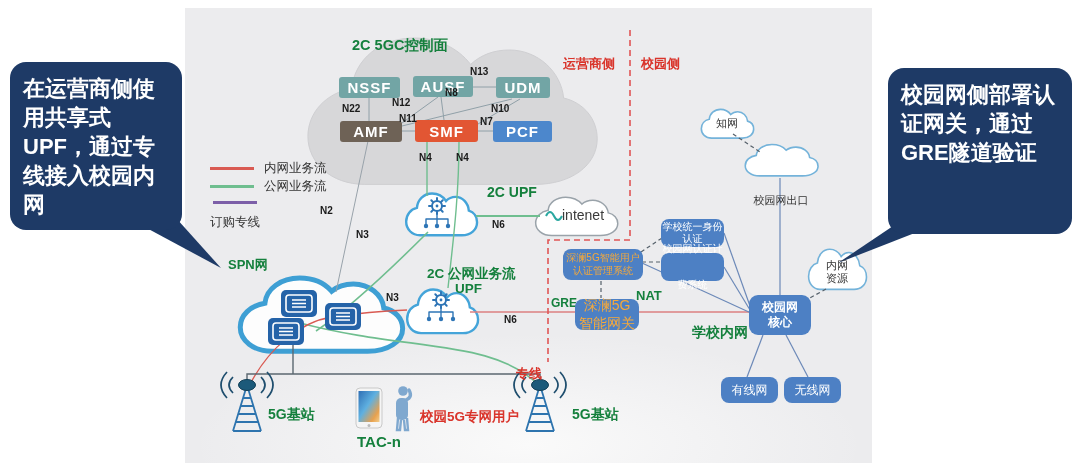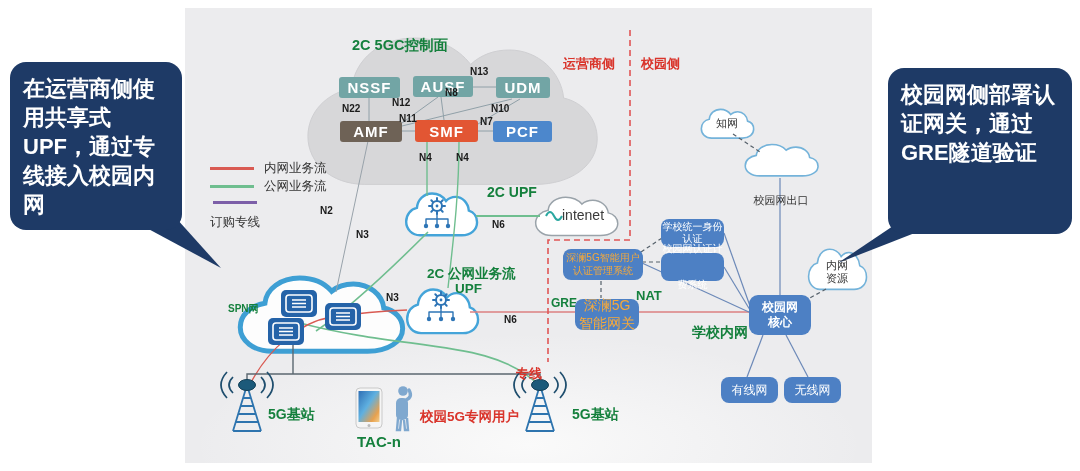--- a/index.html
+++ b/index.html
@@ -215,21 +215,21 @@
     <span>订购专线</span>
   </div>
 
   <div class="lbl red bold" style="left:563px;top:55px;font-size:13px;">运营商侧</div>
   <div class="lbl red bold" style="left:641px;top:55px;font-size:13px;">校园侧</div>
 
   <div class="lbl bold" style="left:487px;top:184px;font-size:14px;">2C UPF</div>
   <div class="lbl bold" style="left:427px;top:265px;font-size:13.5px;">2C 公网业务流</div>
   <div class="lbl bold" style="left:455px;top:281px;font-size:13.5px;">UPF</div>
   <div class="lbl" style="left:562px;top:207px;font-size:14px;color:#3a3a3a;">intenet</div>
-  <div class="lbl bold" style="left:228px;top:256px;font-size:10px;margin-top:46px;">SPN网</div>
+  <div class="lbl bold" style="left:228px;top:256px;font-size:13px;">SPN网</div>
 
   <div class="lbl bold" style="left:551px;top:296px;font-size:12px;">GRE</div>
   <div class="lbl bold" style="left:636px;top:288px;font-size:13px;">NAT</div>
   <div class="lbl red bold" style="left:516px;top:327px;font-size:13px;margin-top:38px;">专线</div>
   <div class="lbl bold" style="left:692px;top:324px;font-size:14px;">学校内网</div>
 
   <div class="bluebox" style="left:563px;top:249px;width:80px;height:31px;">
     <span class="ln srun">深澜5G智能用户</span>
     <span class="ln srun">认证管理系统</span>
   </div>

